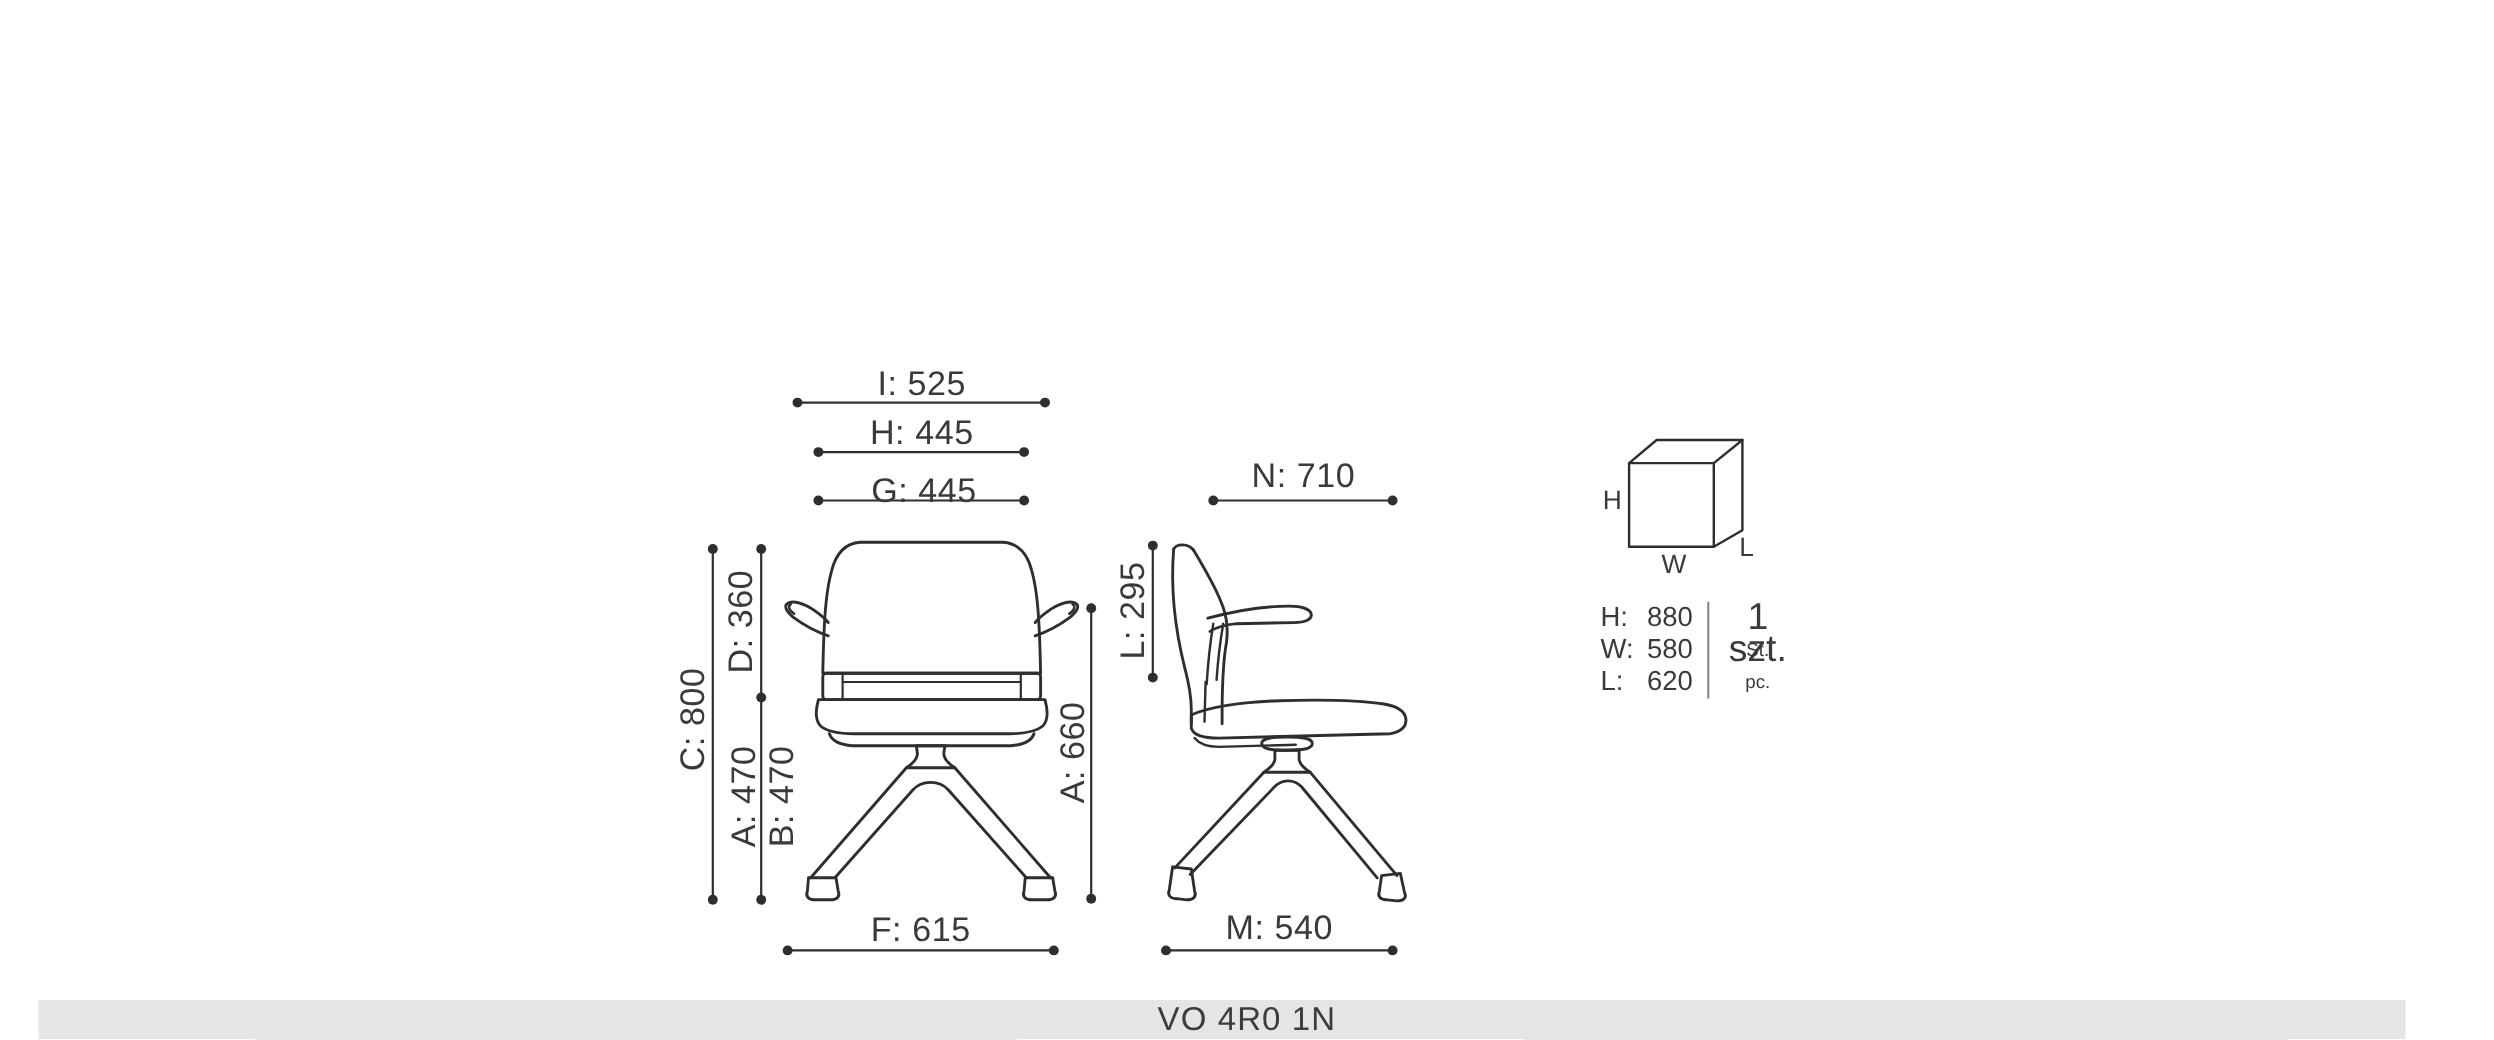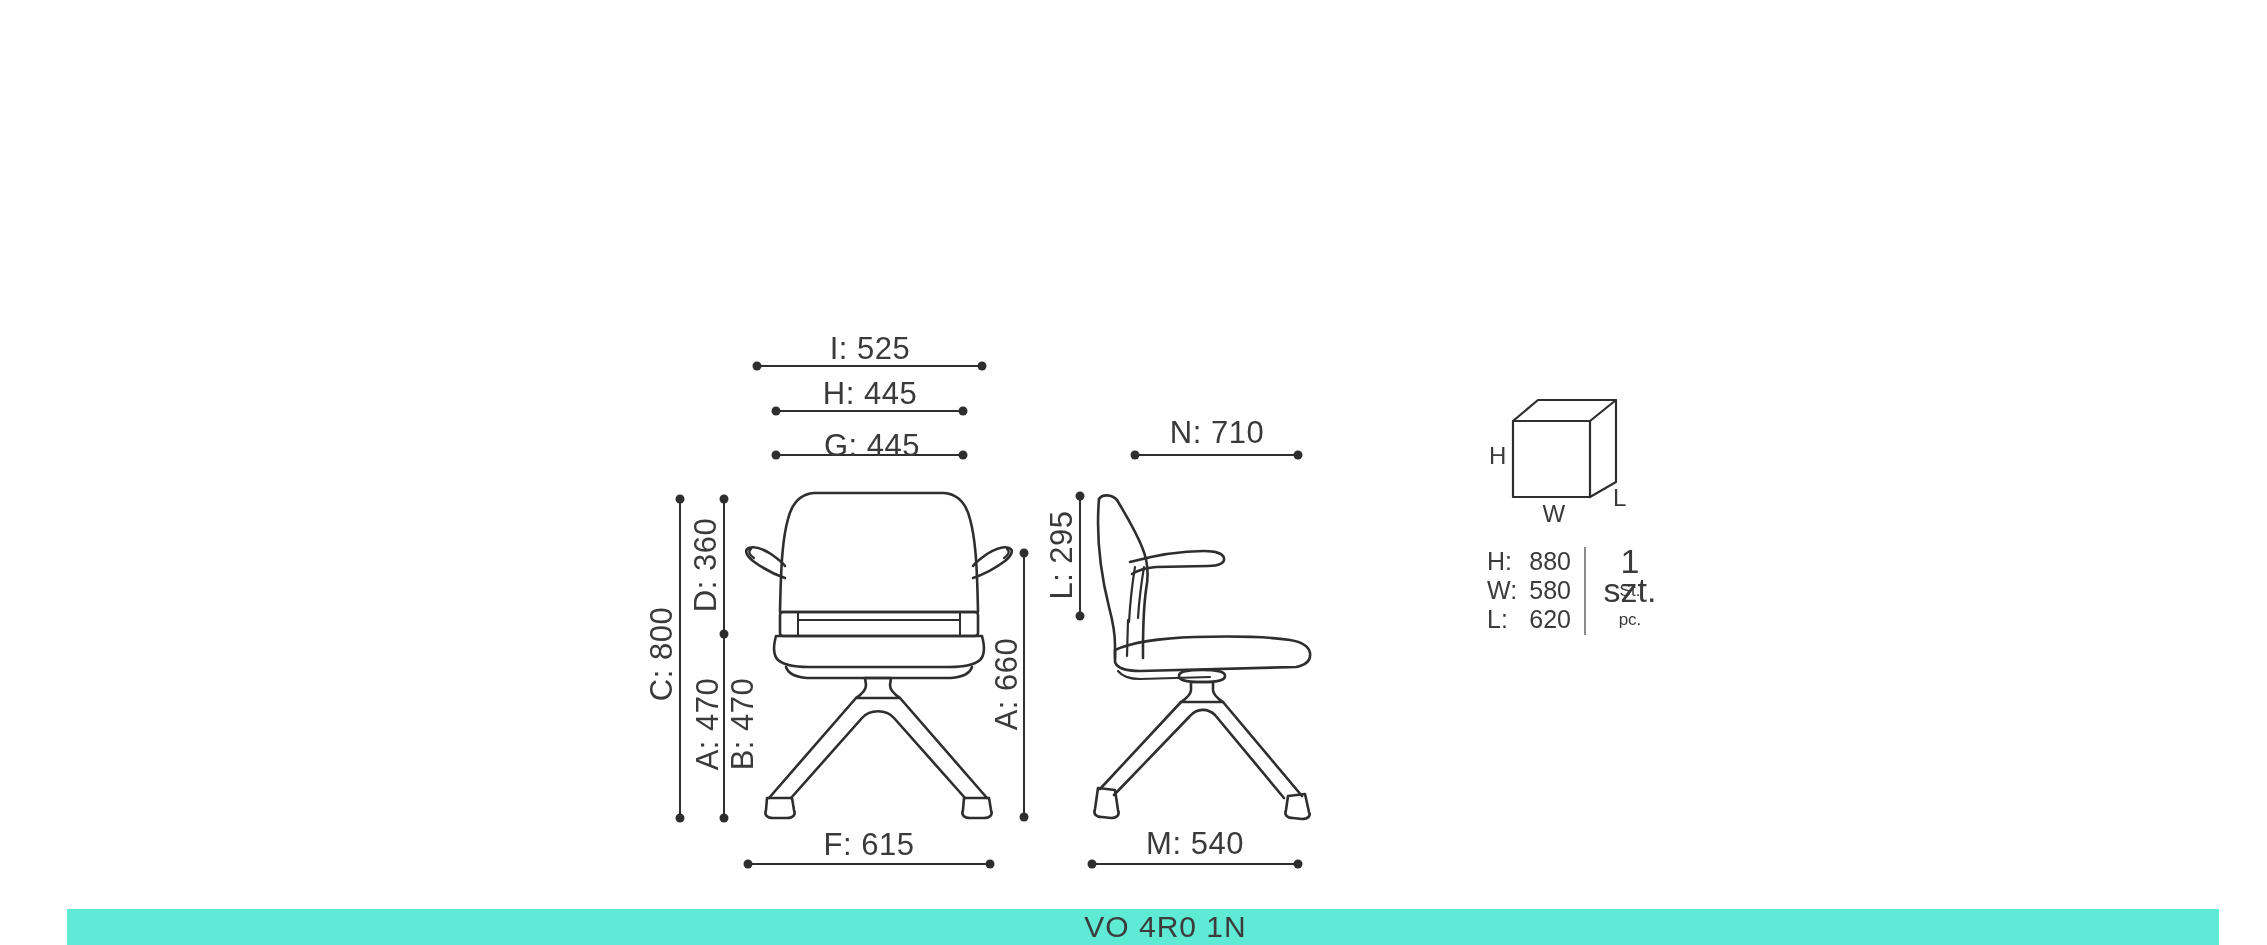--- a/index.html
+++ b/index.html
@@ -1,18 +1,18 @@
 <!DOCTYPE html>
 <html><head>
 <meta charset="utf-8">
 <style>
   html,body { margin:0; padding:0; background:#ffffff; }
   .canvas {
     position:relative; width:2187px; height:945px; background:#ffffff;
-    font-family:"Liberation Sans", sans-serif; color:#3a3a3a; overflow:hidden;margin-left:32px;
+    font-family:"Liberation Sans", sans-serif; color:#3a3a3a; overflow:hidden;
   }
   svg.art { position:absolute; left:0; top:0; }
   .stroke  { fill:none; stroke:#2e2e2e; stroke-width:2.6; stroke-linecap:round; stroke-linejoin:round; }
   .thin    { fill:none; stroke:#2e2e2e; stroke-width:2.2; stroke-linecap:round; stroke-linejoin:round; }
   .dimline { stroke:#2e2e2e; stroke-width:2; }
   .dot     { fill:#2e2e2e; }
 
   .lbl {
     position:absolute; font-size:31px; letter-spacing:0.5px; white-space:nowrap;
     transform:translate(-50%,-50%); color:#3a3a3a;
@@ -26,21 +26,21 @@
   .pack-value { width:46px; text-align:right; }
 
   .divider { position:absolute; left:1552px; top:547px; width:2px; height:88px; background:#8c8c8c; }
 
   .qty { position:absolute; left:1564px; top:547px; width:68px; text-align:center; }
   .qty-line  { height:29px; line-height:29px; font-size:34px; }
   .qty-line.small { font-size:17px; }
 
   .footer {
     position:absolute; left:35px; top:909px; width:2197px; height:36px;
-    background:#5eead4; display:flex; align-items:center; justify-content:center;
+    background:#e5e5e5; display:flex; align-items:center; justify-content:center;
   }
   .footer-title { font-size:30px; letter-spacing:1px; color:#3c3c3c; }
 </style>
 </head>
 <body>
 
 <div class="canvas">
 
   <svg class="art" width="2267" height="945" viewBox="0 0 2267 945">
 

